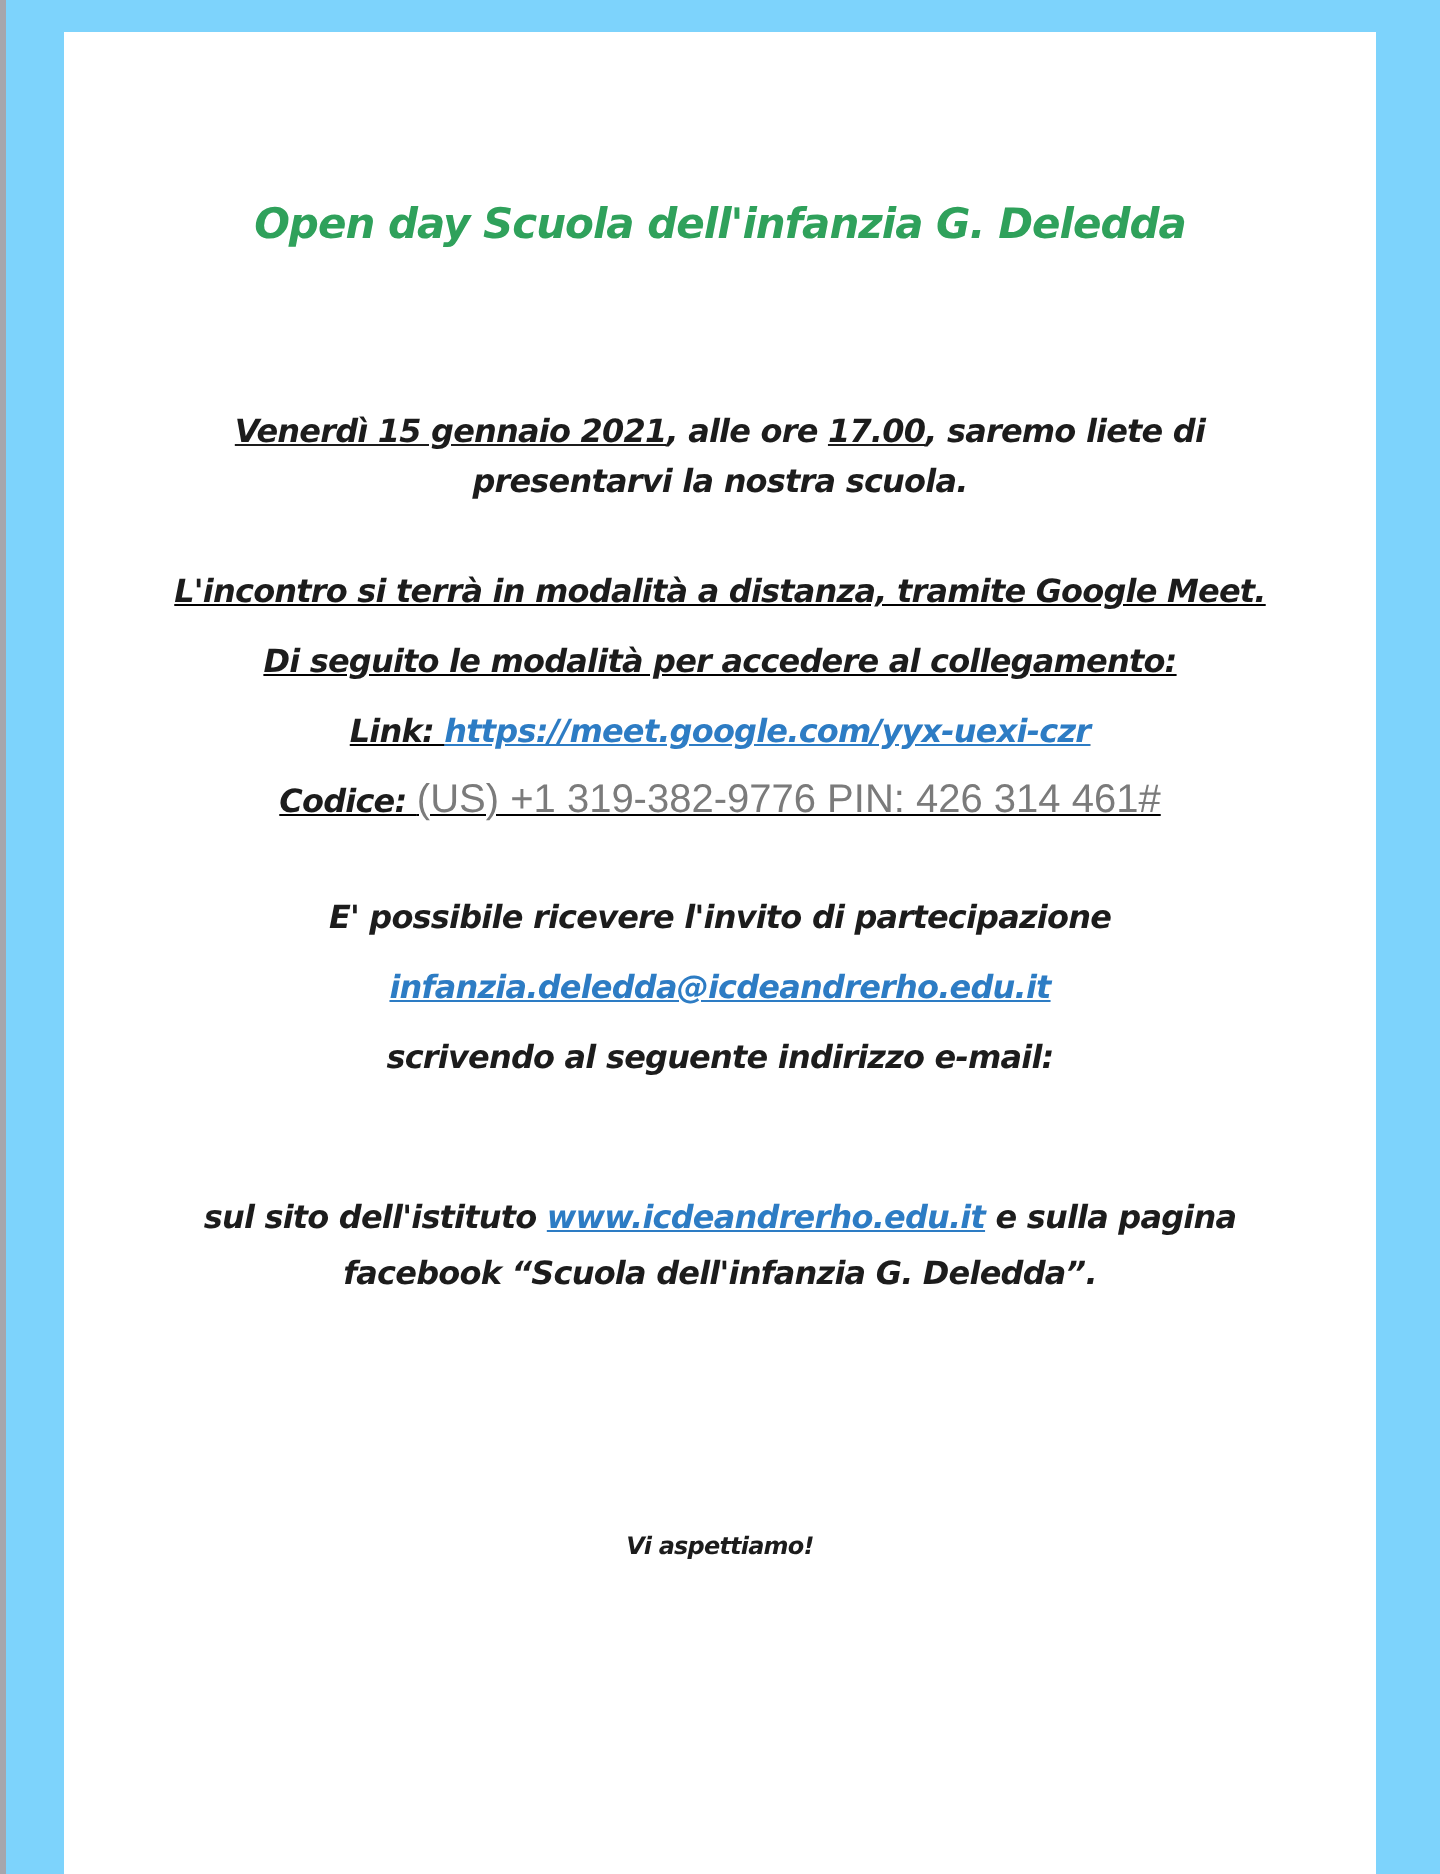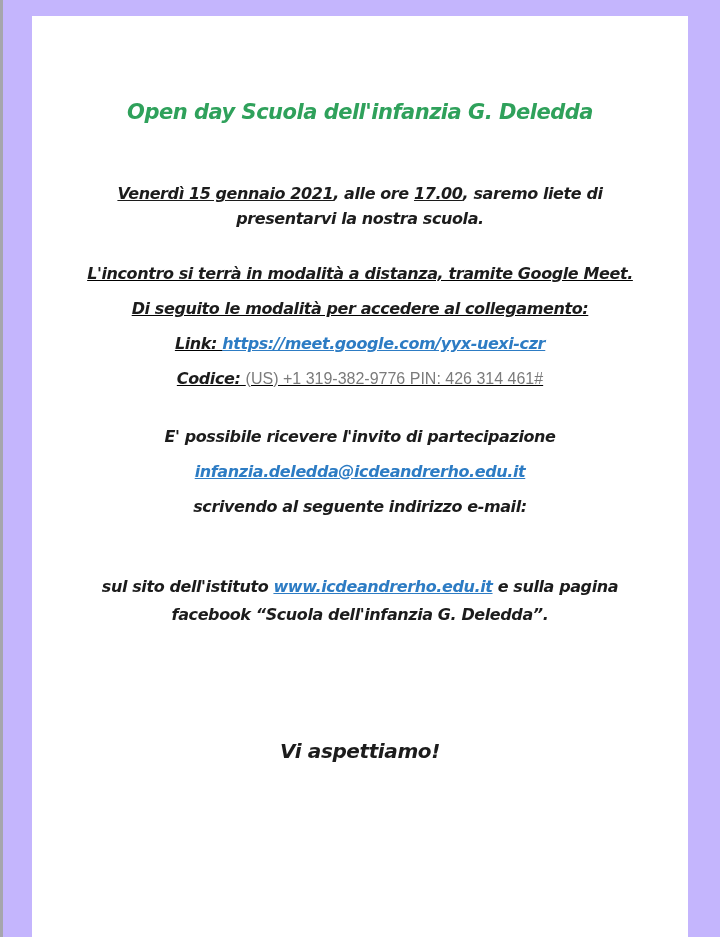--- a/index.html
+++ b/index.html
@@ -5,21 +5,21 @@
   * { margin: 0; padding: 0; box-sizing: border-box; }
   html, body {
     width: 720px; height: 937px;
     overflow: hidden;
     background: #f1f2f4;
     font-family: "DejaVu Sans", sans-serif;
   }
   .canvas {
     position: relative;
     width: 720px; height: 937px;
-    background: #c4b5fd;
+    background: #7dd3fc;
   }
   .left-edge {
     position: absolute;
     left: 0; top: 0;
     width: 3px; height: 937px;
     background: #a6a6ad;
   }
   .page {
     position: absolute;
     left: 32px; top: 16px;
@@ -36,43 +36,43 @@
     color: #1c1c1c;
     letter-spacing: -0.4px;
     white-space: nowrap;
   }
   .title {
     font-size: 21px;
     line-height: 28px;
     color: #2fa15b;
     letter-spacing: -0.5px;
   }
-  .date-block { margin-top: 55px; }
+  .date-block { margin-top: 77px; }
   .date-block .line { font-size: 16px; line-height: 25px; }
   .meet-block { margin-top: 32px; text-decoration: underline; }
   .meet-block .line { font-size: 16px; line-height: 21px; margin-bottom: 14px; }
   .invite-block { margin-top: 37px; }
   .invite-block .line { font-size: 16px; line-height: 21px; margin-bottom: 14px; }
   .video-block { margin-top: 56px; }
   .video-block .line { font-size: 16px; line-height: 28px; }
-  .closing-1 { margin-top: 112px; font-size: 20px; line-height: 21px; }
+  .closing-1 { margin-top: 112px; font-size: 12px; line-height: 21px; }
   .closing-2 { margin-top: 50px; font-size: 16px; line-height: 21px; }
   .u { text-decoration: underline; }
   a.link, .link {
     color: #2d7cc4;
     text-decoration: underline;
     cursor: pointer;
   }
   .phone {
     font-family: "Liberation Sans", sans-serif;
     font-style: normal;
     font-weight: normal;
     letter-spacing: 0;
     color: #7b7b7b;
-    font-size: 16px;
+    font-size: 20px;
   }
 </style>
 </head>
 <body>
 
 <div class="canvas">
   <div class="left-edge"></div>
 
   <div class="page">
 

